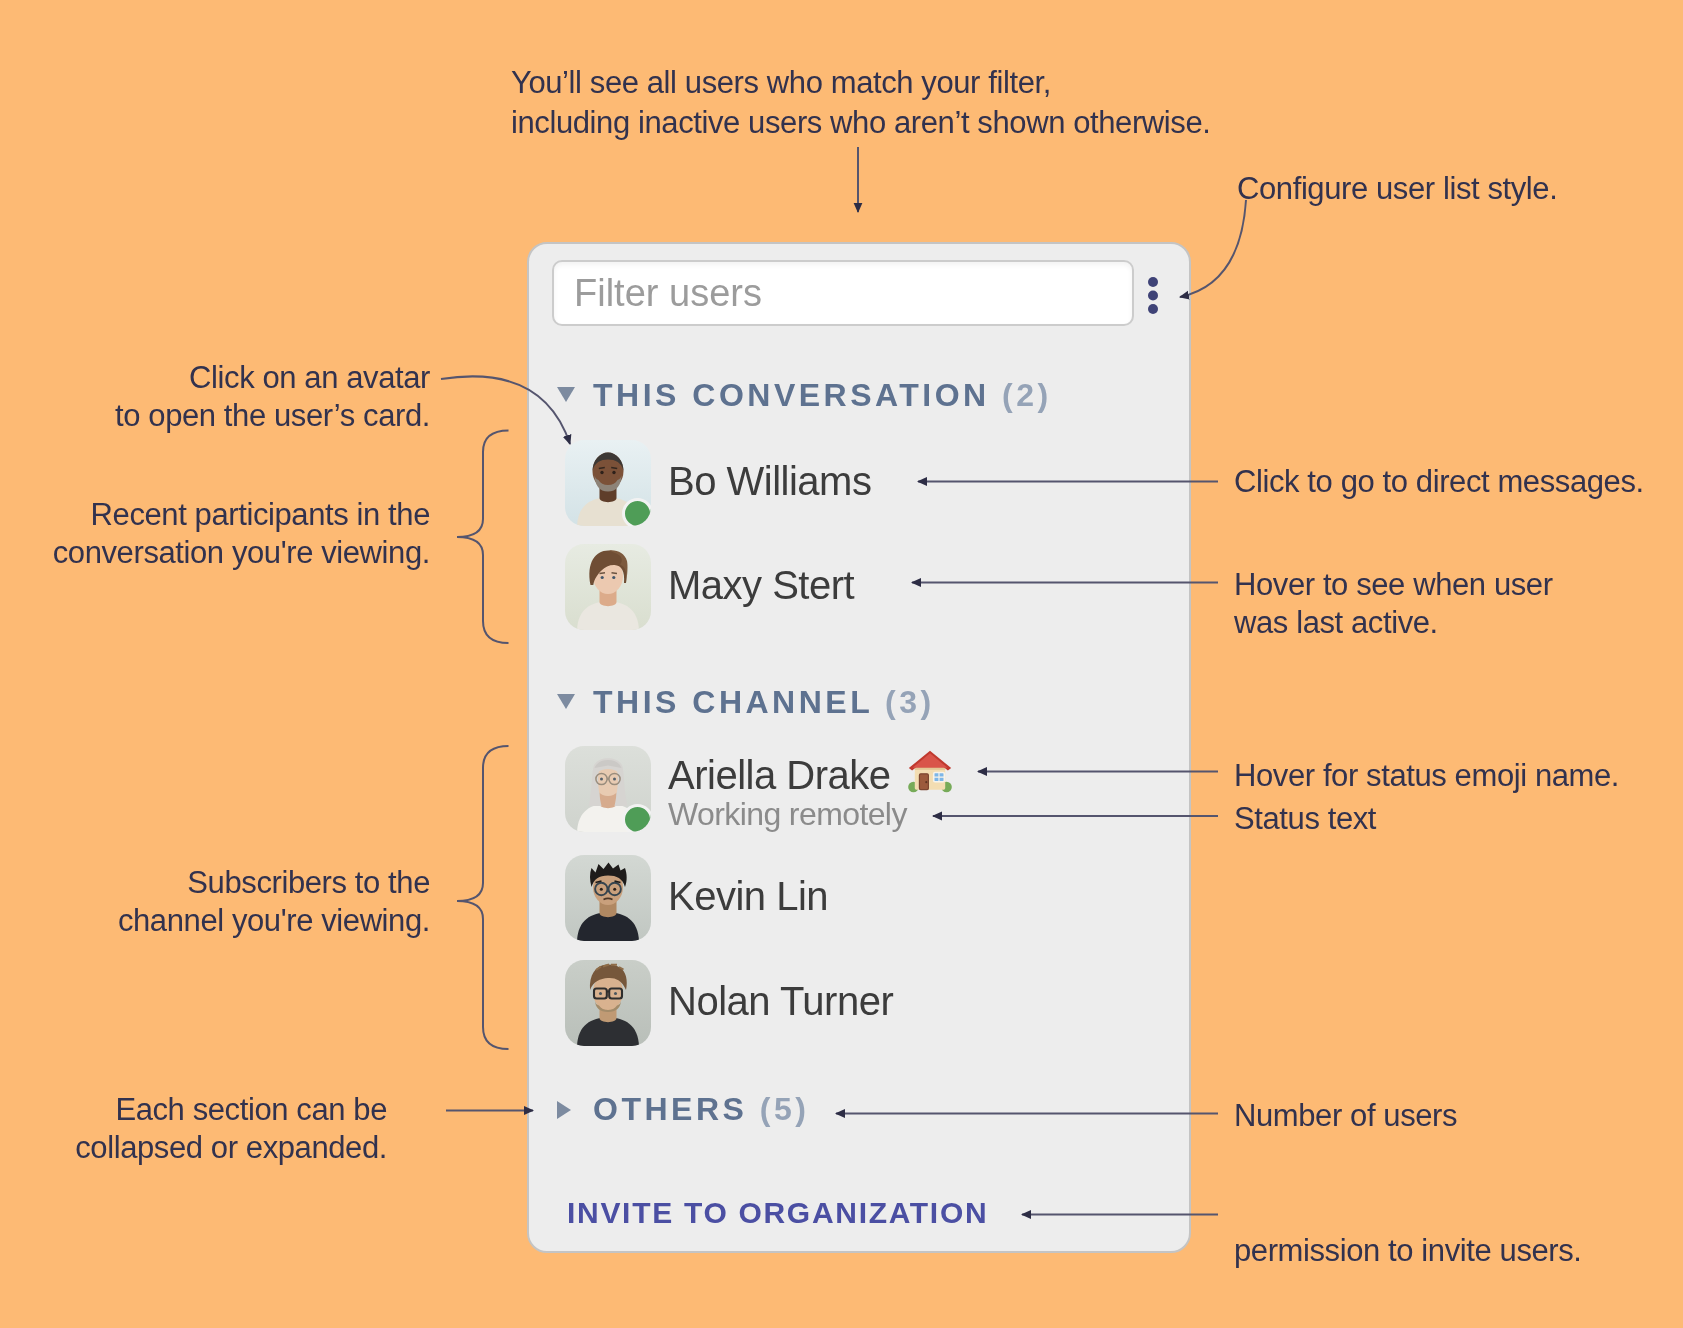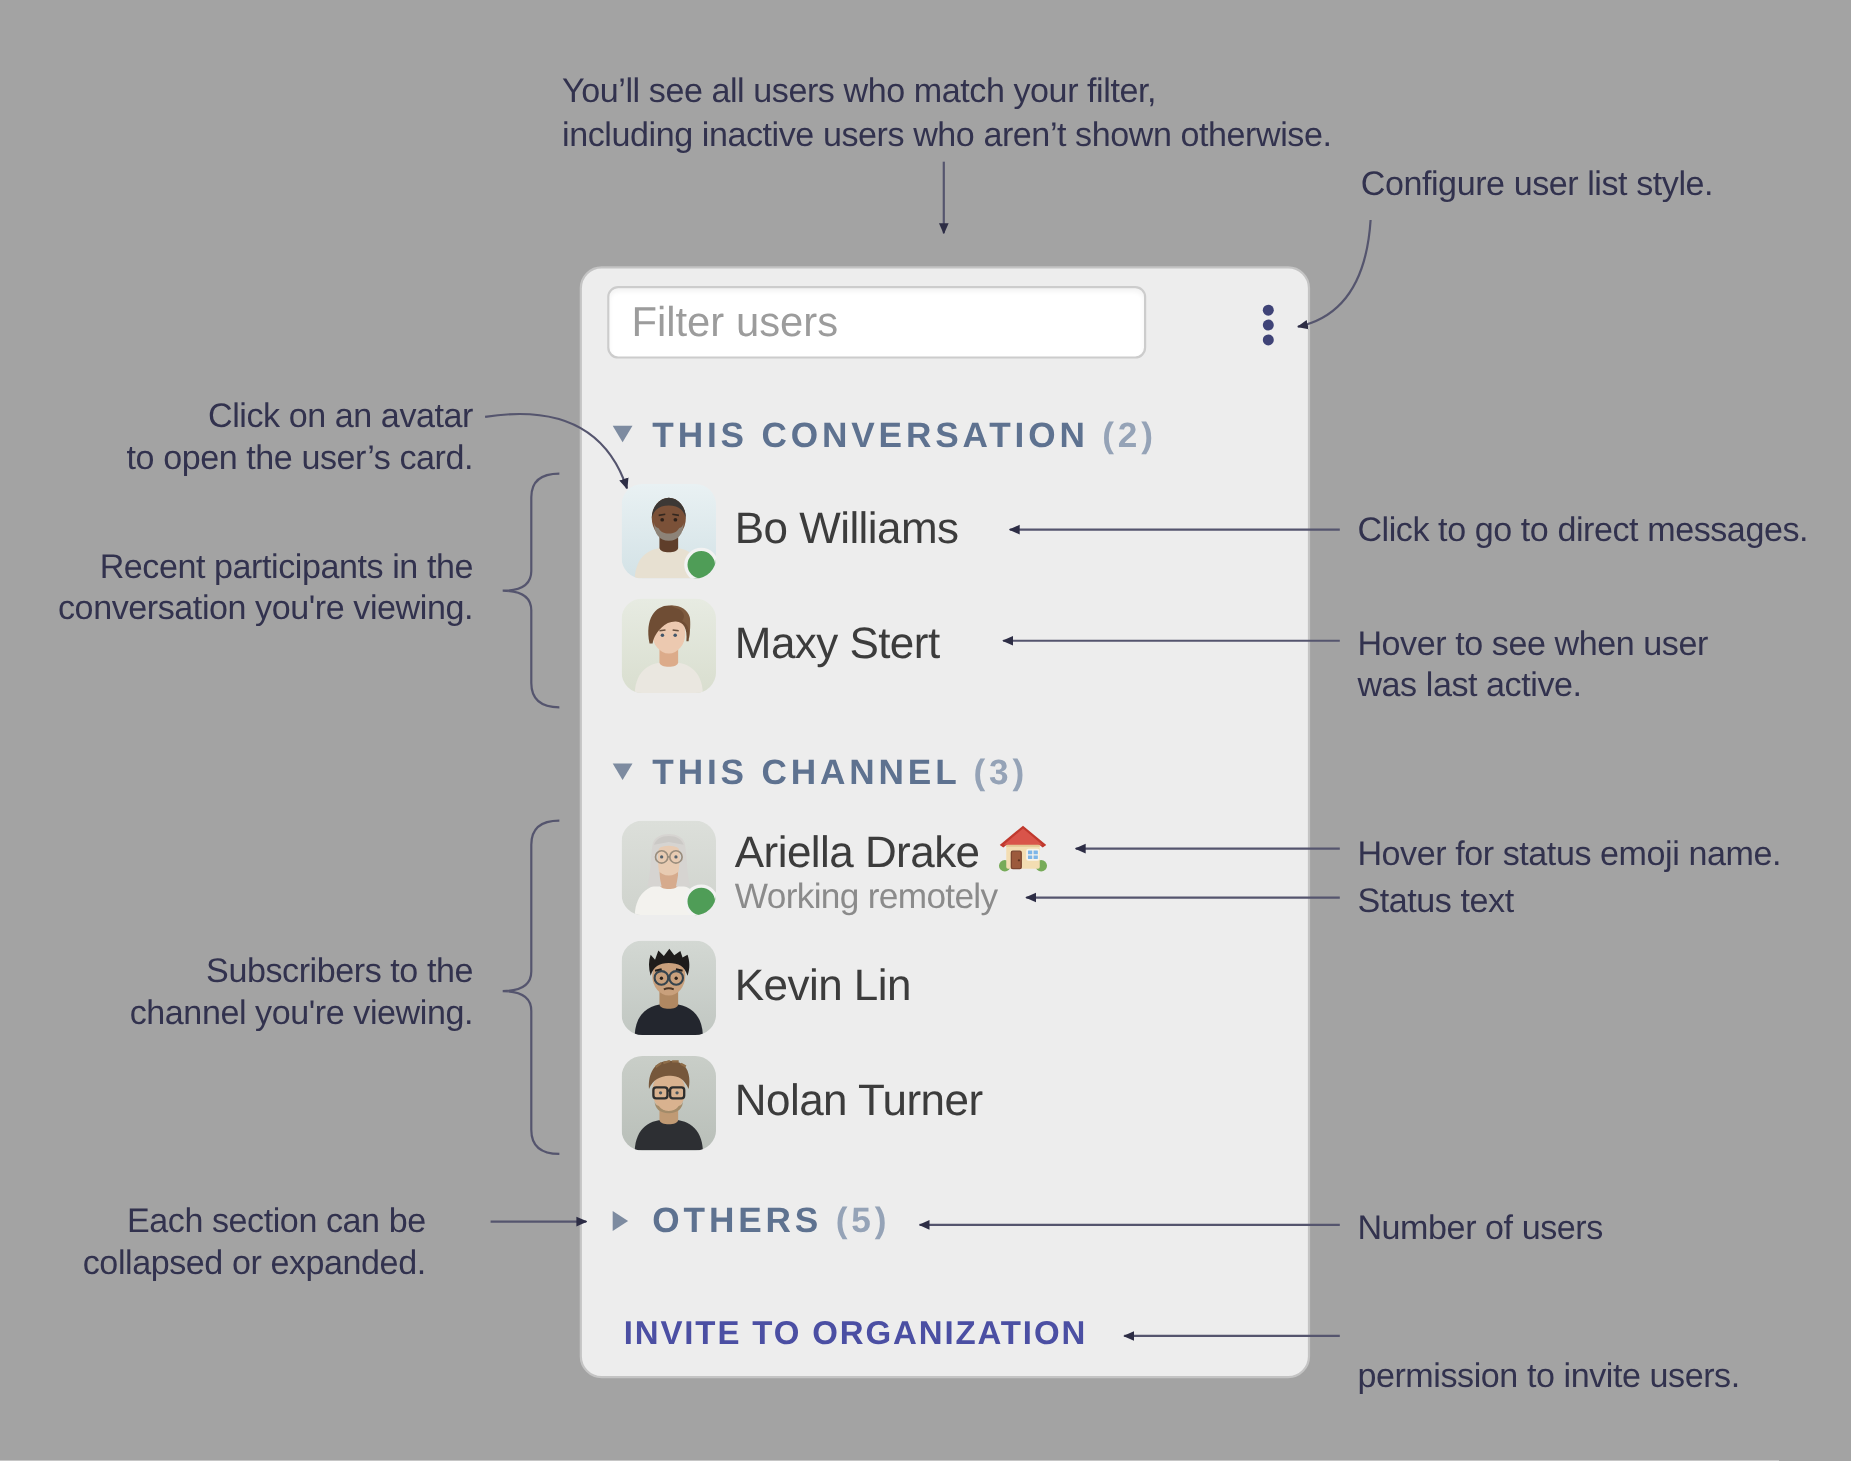--- a/index.html
+++ b/index.html
@@ -1,24 +1,24 @@
 <!DOCTYPE html>
 <html><head>
 <meta charset="utf-8">
 <style>
   html,body{margin:0;padding:0;background:#ffffff;}
-  .stage{position:relative;width:1683px;height:1328px;background:#a3a3a3;overflow:hidden;
+  .stage{position:relative;width:1683px;height:1328px;background:#fdba74;overflow:hidden;
          font-family:"Liberation Sans",sans-serif;}
   .ann{position:absolute;color:#32324e;font-size:31px;line-height:38px;letter-spacing:-0.4px;white-space:nowrap;}
   .ann.right-al{text-align:right;}
   .ann.left-al{text-align:left;}
   .overlay{position:absolute;left:0;top:0;width:1683px;height:1328px;pointer-events:none;}
   .panel{position:absolute;left:527px;top:242px;width:664px;height:1011px;background:#ededed;
          border:2px solid #c4c4c4;border-radius:20px;box-sizing:border-box;}
-  .filter{position:absolute;left:23px;top:16px;width:490px;height:66px;box-sizing:border-box;
+  .filter{position:absolute;left:23px;top:16px;width:582px;height:66px;box-sizing:border-box;
           background:#ffffff;border:2px solid #cccccc;border-radius:10px;outline:none;
           font-family:"Liberation Sans",sans-serif;font-size:38px;color:#3c3c3c;padding:0 0 0 20px;
           box-shadow:inset 0 3px 5px rgba(0,0,0,0.05);}
   .filter::placeholder{color:#9c9c9c;opacity:1;}
   .kebab{position:absolute;left:608px;top:30px;width:32px;height:46px;display:flex;align-items:center;justify-content:center;cursor:pointer;}
   .sec-header{position:absolute;left:0;width:100%;cursor:pointer;}
   .tri{position:absolute;width:0;height:0;}
   .tri.down{border-left:9px solid transparent;border-right:9px solid transparent;border-top:15px solid #7d8ba0;}
   .tri.right{border-top:9px solid transparent;border-bottom:9px solid transparent;border-left:14px solid #7d8ba0;}
   .sec-title{position:absolute;font-weight:bold;font-size:32px;line-height:36px;letter-spacing:3.5px;color:#5e7290;white-space:nowrap;}
@@ -35,21 +35,21 @@
 </style>
 </head>
 <body>
 
 <div class="stage">
 
   <div class="ann left-al" style="left:511px;top:63px;line-height:40px;">
     <span>You’ll see all users who match your filter,</span><br>
     <span>including inactive users who aren’t shown otherwise.</span>
   </div>
-  <div class="ann left-al" style="left:1237px;top:148px;">
+  <div class="ann left-al" style="left:1237px;top:170px;">
     <span>Configure user list style.</span>
   </div>
   <div class="ann right-al" style="right:1253px;top:496px;">
     <span>Recent participants in the</span><br>
     <span>conversation you're viewing.</span>
   </div>
   <div class="ann right-al" style="right:1253px;top:359px;">
     <span>Click on an avatar</span><br>
     <span>to open the user’s card.</span>
   </div>

